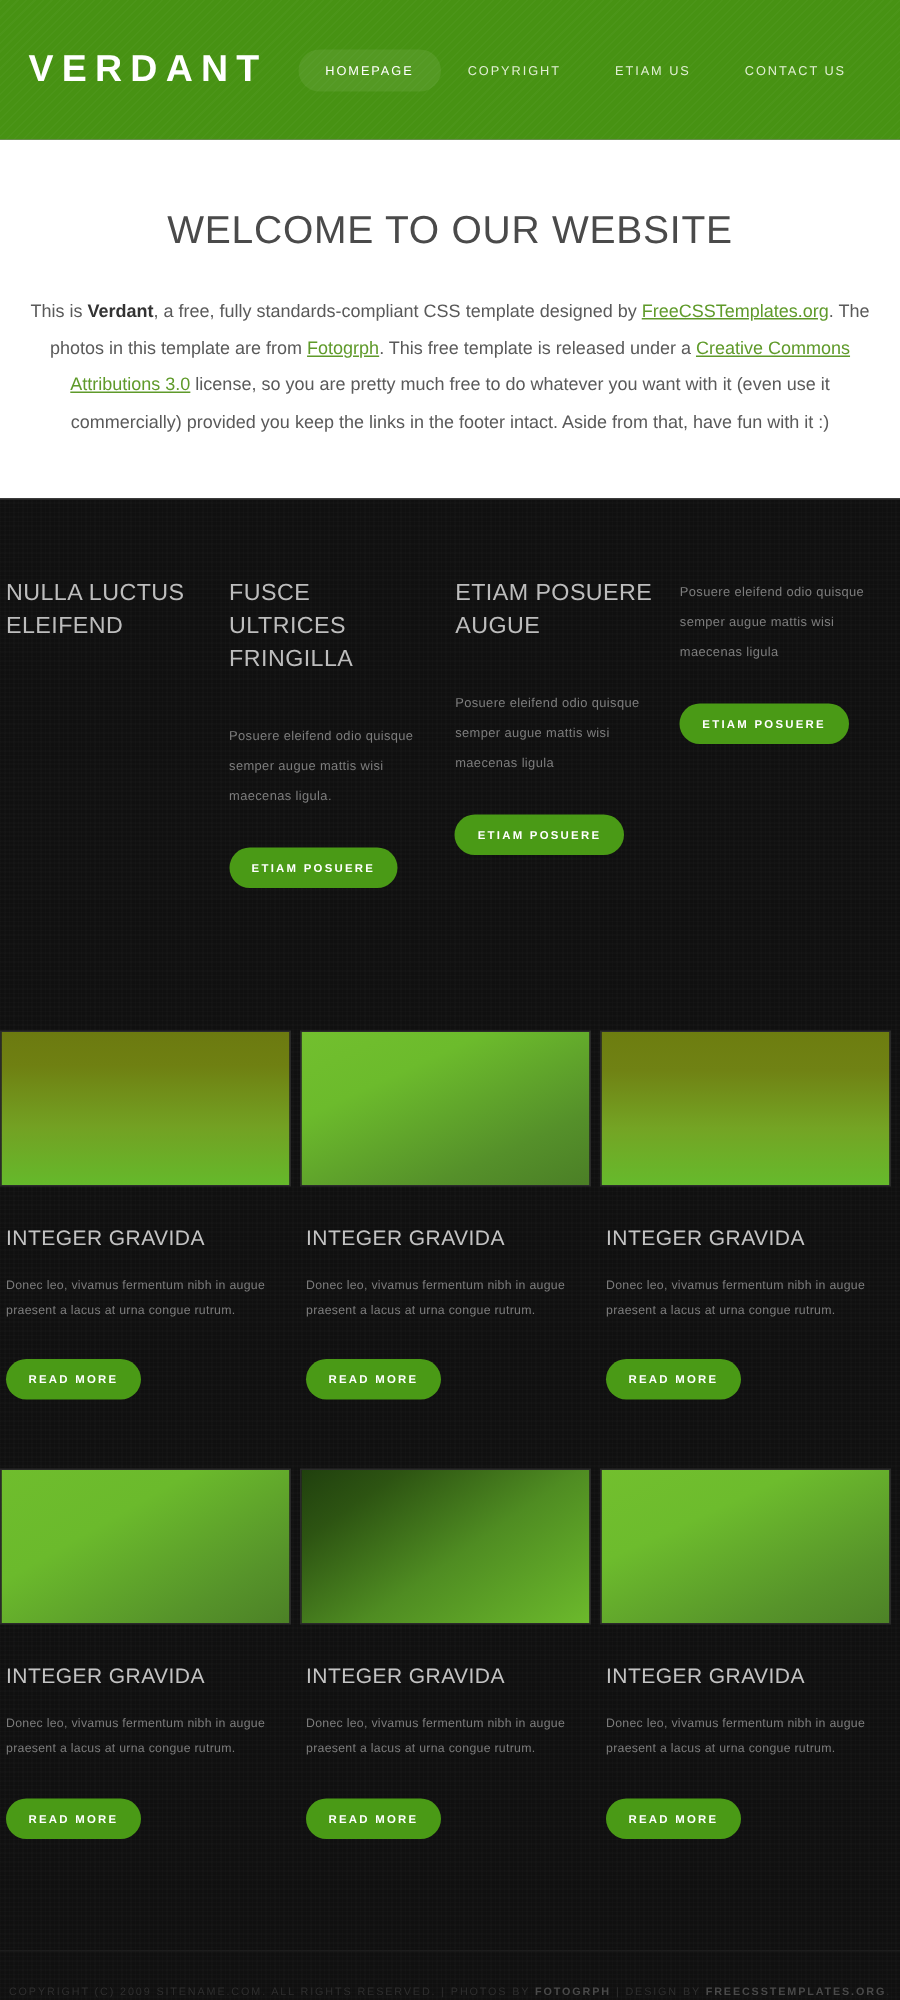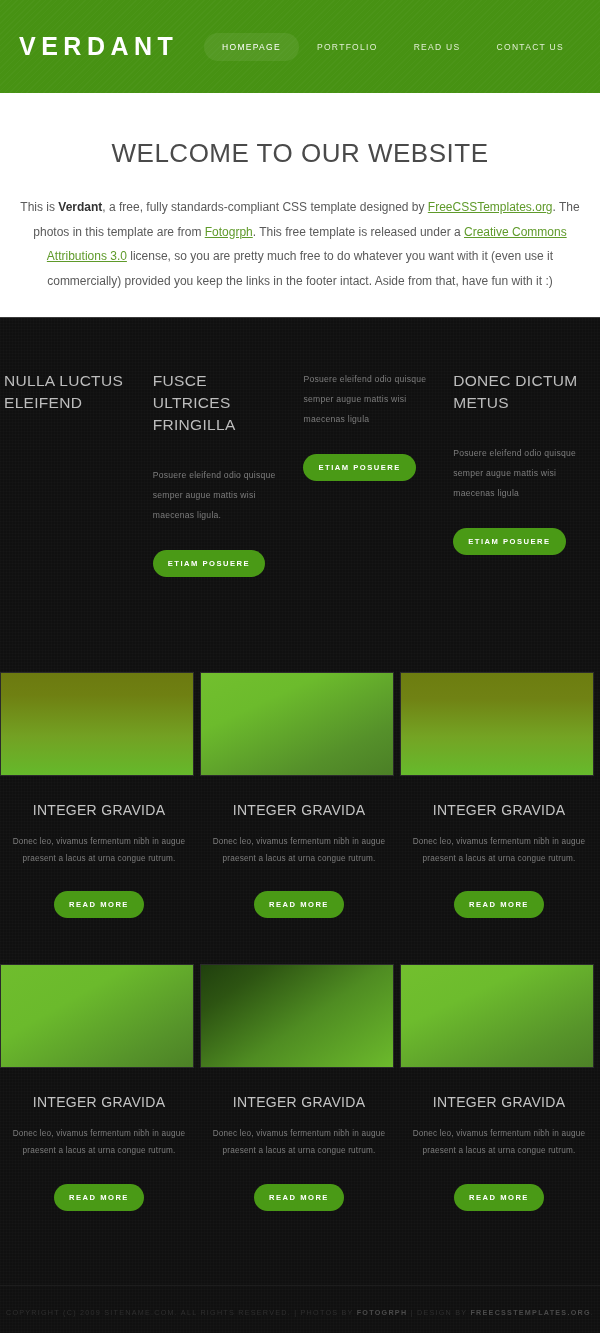--- a/index.html
+++ b/index.html
@@ -45,21 +45,21 @@
     white-space:nowrap;
   }
   .nav a.active {
     background:rgba(255,255,255,0.07);
     color:#ffffff;
   }
 
   
   .welcome {
     background:#ffffff;
-    padding:45px 8px 24px 8px;
+    padding:45px 8px 39px 8px;
     text-align:center;
   }
   .welcome h1 {
     font-size:26px;
     font-weight:normal;
     color:#4a4a4a;
     letter-spacing:0.5px;
     margin-bottom:26px;
   }
   .welcome p {
@@ -136,21 +136,21 @@
   .cols-spacer { height:95px; }
 
   
   .gallery { padding:0 0 0 0; }
   .grow {
     display:flex;
     gap:6px;
     padding:0 0 0 0;
     margin-bottom:0px;
   }
-  .gitem { width:194px;text-align:center; }
+  .gitem { width:194px; }
   .gitem .thumb {
     height:104px;
     border:1px solid #2a2a2a;
     display:block;
   }
   .gitem h3 {
     font-size:14px;
     font-weight:normal;
     color:#c4c4c4;
     letter-spacing:0.3px;
@@ -189,22 +189,22 @@
   .footer p b { color:#4a4a4a; font-weight:bold; }
   .footer p .strong2 { color:#4a4a4a; font-weight:bold; }
 </style>
 </head>
 <body>
 
 <div class="header">
   <div class="logo">VERDANT</div>
   <nav class="nav">
     <a href="#" class="active">HOMEPAGE</a>
-    <a href="#">PORTFOLIO</a>
-    <a href="#">READ US</a>
+    <a href="#">COPYRIGHT</a>
+    <a href="#">ETIAM US</a>
     <a href="#">CONTACT US</a>
   </nav>
 </div>
 
 <section class="welcome">
   <h1>WELCOME TO OUR WEBSITE</h1>
   <p><span>This is </span><b>Verdant</b><span>, a free, fully standards-compliant CSS template designed by </span><a href="#">FreeCSSTemplates.org</a><span>. The photos in this template are from </span><a href="#">Fotogrph</a><span>. This free template is released under a </span><a href="#">Creative Commons Attributions 3.0</a><span> license, so you are pretty much free to do whatever you want with it (even use it commercially) provided you keep the links in the footer intact. Aside from that, have fun with it :)</span></p>
 </section>
 
 <div class="dark">
@@ -215,26 +215,26 @@
       <h2>NULLA LUCTUS ELEIFEND</h2>
     </div>
 
     <div class="col">
       <h2>FUSCE ULTRICES FRINGILLA</h2>
       <p>Posuere eleifend odio quisque semper augue mattis wisi maecenas ligula.</p>
       <a href="#" class="btn">ETIAM POSUERE</a>
     </div>
 
     <div class="col">
+      <h2>ETIAM POSUERE AUGUE</h2>
       <p>Posuere eleifend odio quisque semper augue mattis wisi maecenas ligula</p>
       <a href="#" class="btn">ETIAM POSUERE</a>
     </div>
 
     <div class="col">
-      <h2>DONEC DICTUM METUS</h2>
       <p>Posuere eleifend odio quisque semper augue mattis wisi maecenas ligula</p>
       <a href="#" class="btn">ETIAM POSUERE</a>
     </div>
 
   </section>
 
   <div class="cols-spacer"></div>
 
   <section class="gallery">
 

